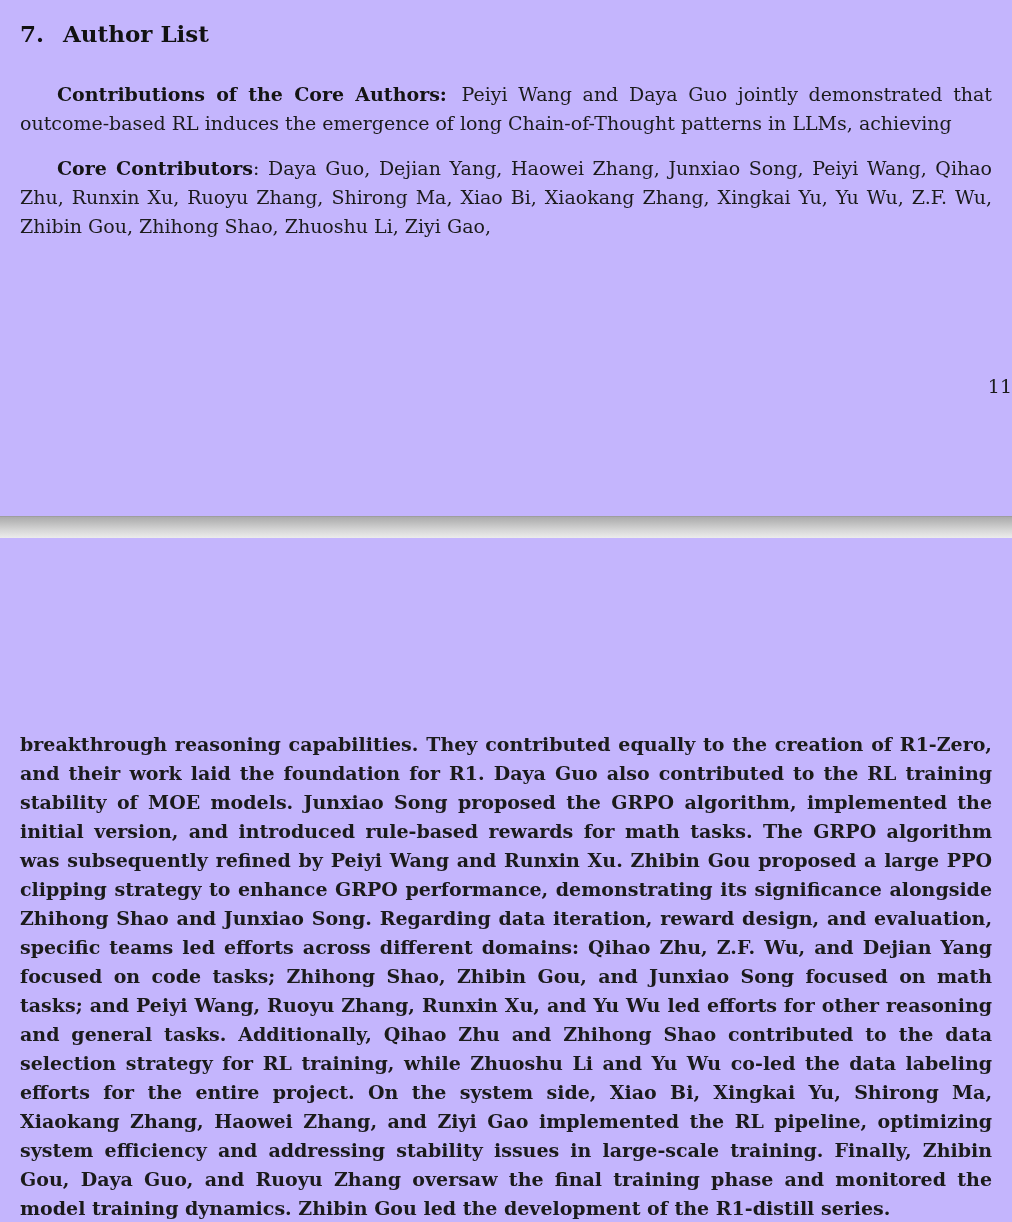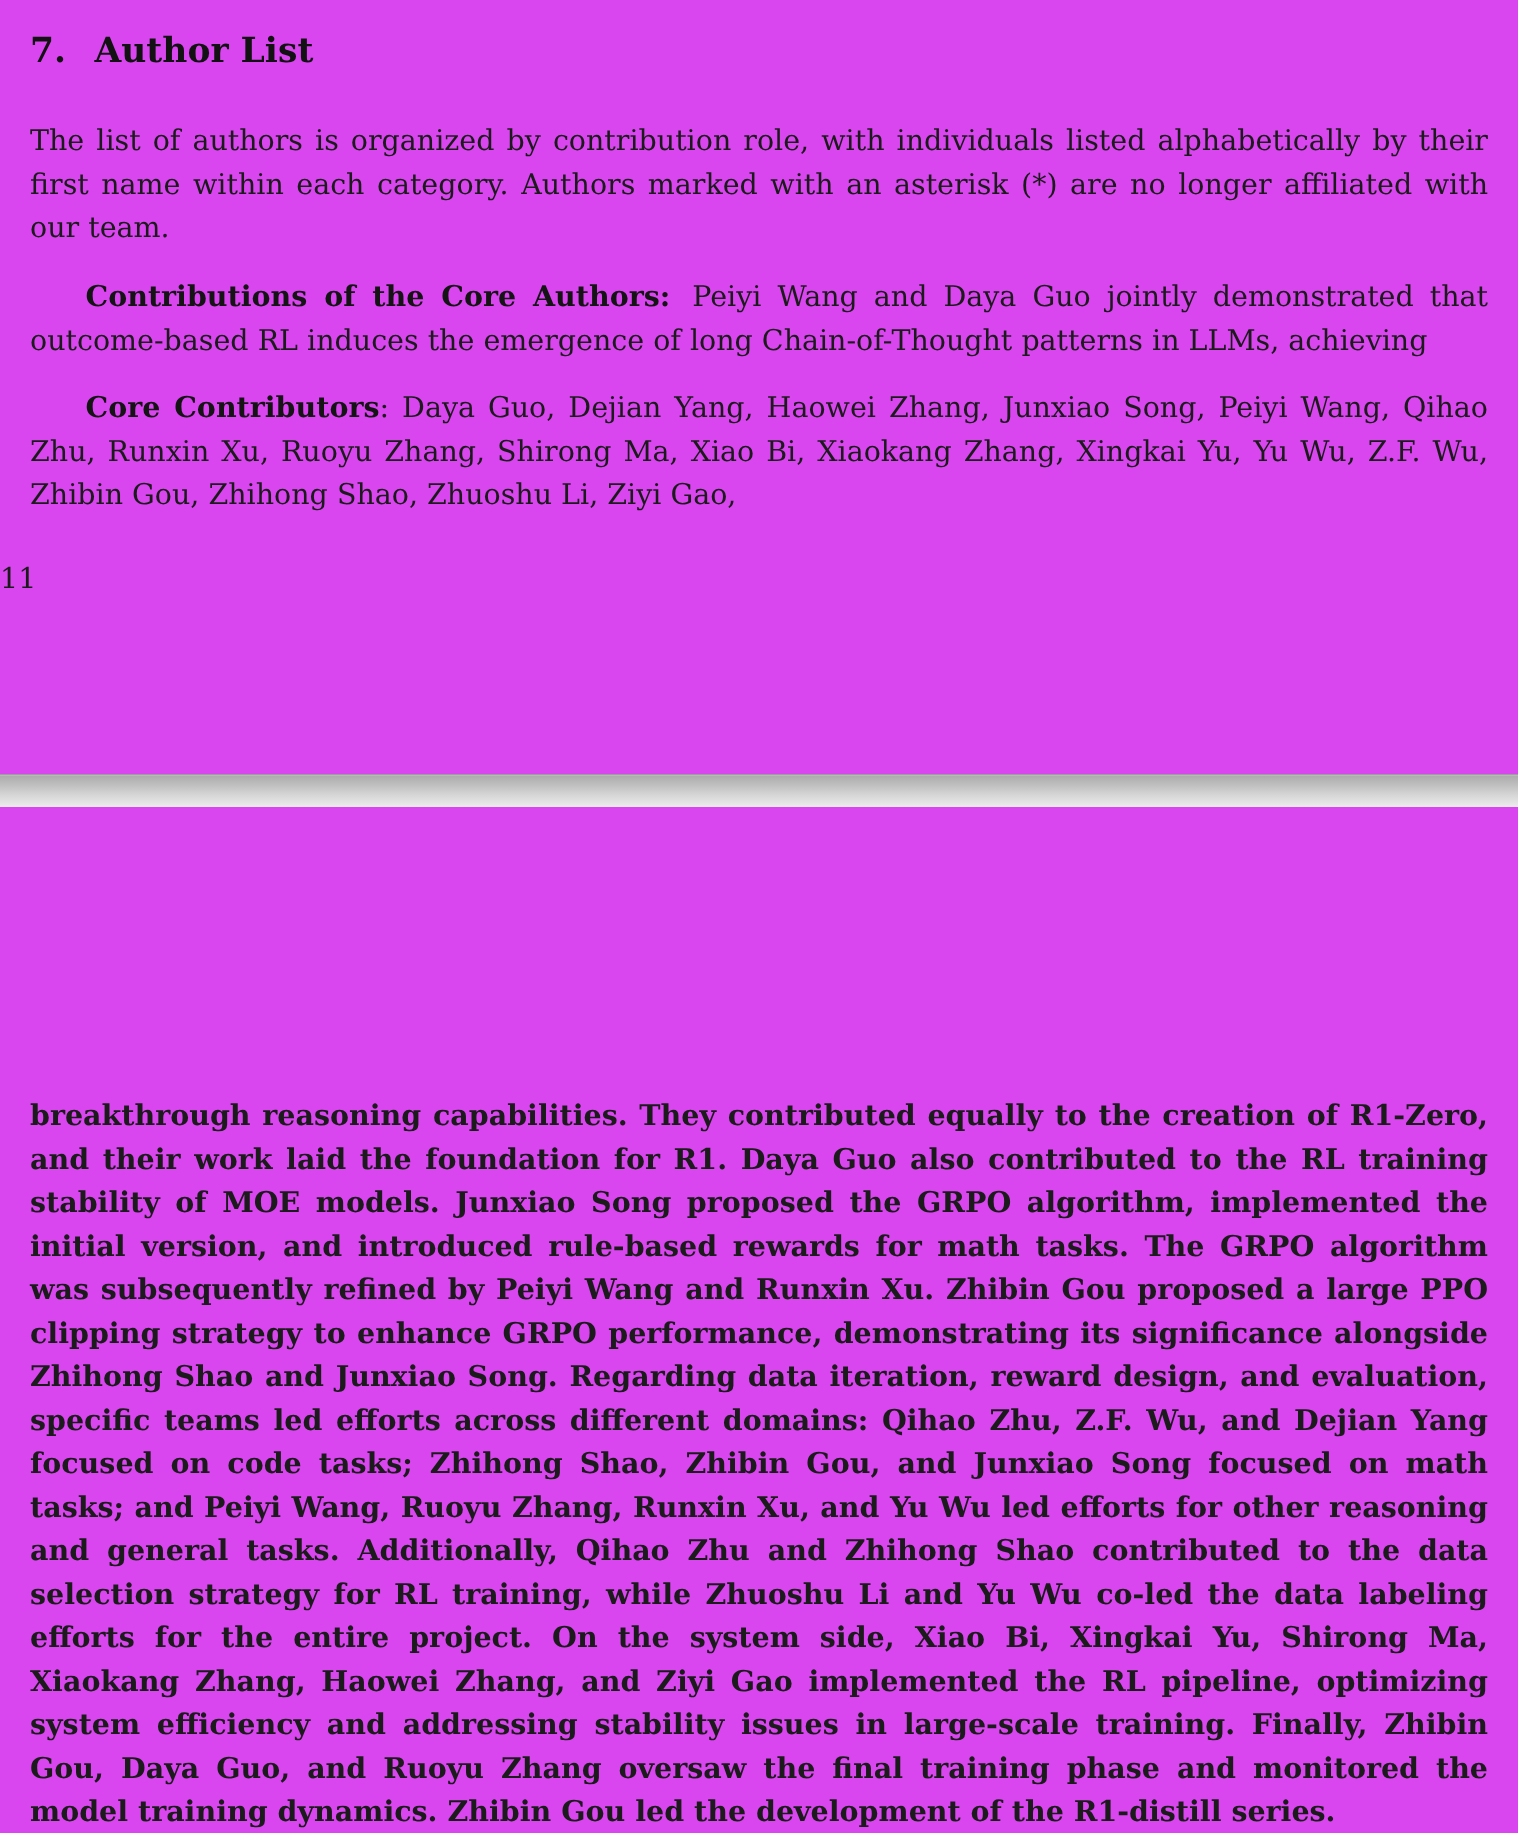--- a/index.html
+++ b/index.html
@@ -11,21 +11,21 @@
     width: 1012px;
     height: 1222px;
     overflow: hidden;
     background: #ffffff;
     color: #1b1b1b;
     font-family: "DejaVu Serif", "Liberation Serif", serif;
     position: relative;
   }
   .page {
     box-sizing: border-box;
-    background: #d946ef;
+    background: #c4b5fd;
   }
   .page-1 {
     height: 516px;
     padding: 22px 20px 0 20px;
     position: relative;
   }
   .page-2 {
     height: 684px;
     padding: 192px 20px 0 20px;
     font-weight: bold;
@@ -62,21 +62,21 @@
     color: #141414;
   }
   .lead-label.em-gap {
     padding-right: 4px;
   }
   .page-number {
     position: absolute;
     left: 0;
     right: 0;
     top: 372px;
-    text-align: left;
+    text-align: right;
     font-size: 19px;
     line-height: 29px;
     color: #1b1b1b;
   }
   .page-separator {
     width: 1012px;
     height: 22px;
     border-top: 1px solid #9e9e9e;
     box-sizing: border-box;
     background: linear-gradient(to bottom, #ababab 0%, #bfbfbf 30%, #d6d6d6 62%, #ececec 100%);
@@ -84,21 +84,20 @@
 </style>
 </head>
 <body>
 
 <div class="viewport">
 
   <section class="page page-1">
 
     <h1 class="section-heading"><span class="section-number">7.</span><span>Author List</span></h1>
 
-    <p class="para">The list of authors is organized by contribution role, with individuals listed alphabetically by their first name within each category. Authors marked with an asterisk (*) are no longer affiliated with our team.</p>
 
     <p class="para para-contrib indent"><span class="lead-label em-gap">Contributions of the Core Authors:</span><span> Peiyi Wang and Daya Guo jointly demonstrated that outcome-based RL induces the emergence of long Chain-of-Thought patterns in LLMs, achieving</span></p>
 
     <p class="para para-core indent"><span class="lead-label">Core Contributors</span><span>: Daya Guo, Dejian Yang, Haowei Zhang, Junxiao Song, Peiyi Wang, Qihao Zhu, Runxin Xu, Ruoyu Zhang, Shirong Ma, Xiao Bi, Xiaokang Zhang, Xingkai Yu, Yu Wu, Z.F. Wu, Zhibin Gou, Zhihong Shao, Zhuoshu Li, Ziyi Gao,</span></p>
 
     <div class="page-number">11</div>
 
   </section>
 
   <div class="page-separator"></div>

